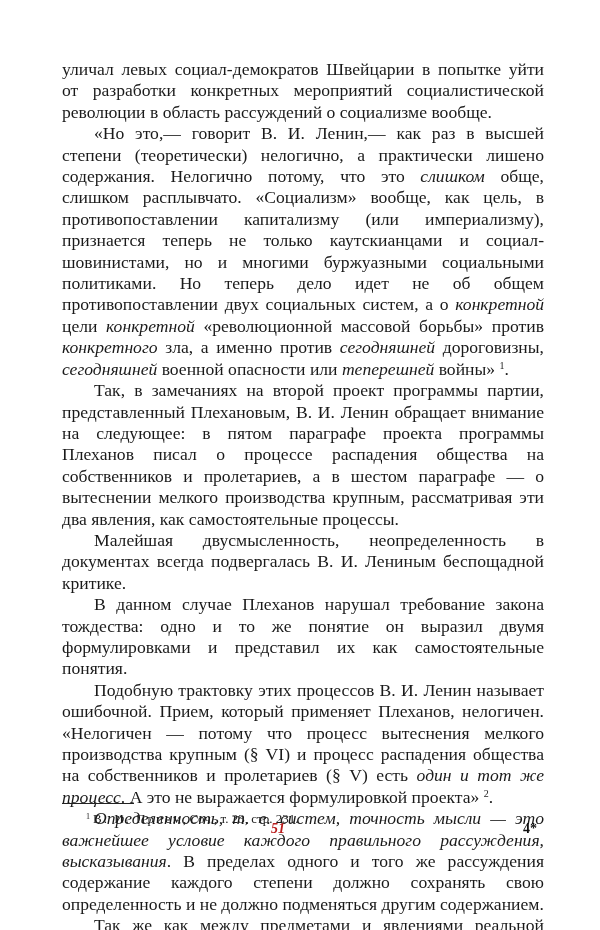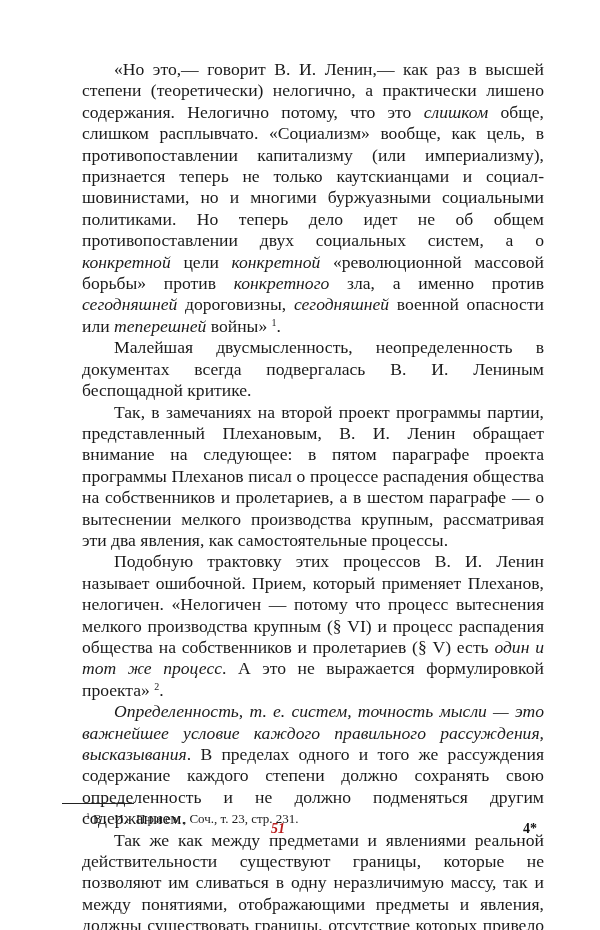--- a/index.html
+++ b/index.html
@@ -4,40 +4,42 @@
 <style>
   html, body { margin: 0; padding: 0; background: #ffffff; }
   body { width: 600px; height: 930px; position: relative; overflow: hidden; }
   .page {
     position: absolute; left: 62px; top: 59px; width: 482px;
     font-family: "Liberation Serif", "DejaVu Serif", serif;
     font-size: 17.6px; line-height: 21.4px; color: #1a1a1a;
     text-align: justify; hyphens: manual;
   }
   .page p { margin: 0; }
-  .page p.indent { text-indent: 32px; margin-left: 20px; }
+  .page p.indent { text-indent: 32px; }
   .page p.noindent { text-indent: 0; }
   .page i { font-style: italic; }
   sup { font-size: 10px; line-height: 0; vertical-align: 6px; }
   .rule { position: absolute; left: 62px; top: 803px; width: 72px; height: 0; border-top: 1px solid #222; }
   .notes { position: absolute; left: 62px; top: 812px; width: 482px;
     font-family: "Liberation Serif", "DejaVu Serif", serif; font-size: 13px; line-height: 14px; color: #1a1a1a; }
   .notes div { padding-left: 24px; }
   .notes sup { font-size: 8px; vertical-align: 4px; margin-right: 3px; }
   .spaced { letter-spacing: 2px; }
   .pagenum { position: absolute; top: 821px; left: 271px; font-family: "Liberation Serif", serif; font-style: italic; font-weight: bold; font-size: 14px; color: #b91c1c; }
   .signature { position: absolute; top: 821px; left: 523px; font-family: "Liberation Serif", serif; font-weight: bold; font-size: 14px; color: #111; }
 </style>
 </head>
 <body>
 
 <div class="page">
+  <p class="noindent">уличал левых социал-демократов Швейцарии в попытке уйти от разработки конкретных мероприятий социалистической революции в область рассуждений о социализме вообще.</p>
   <p class="indent"><span>«Но это,— говорит В. И. Ленин,— как раз в высшей степени (теоретически) нелогично, а практически лишено содержания. Нелогично потому, что это </span><i>слишком</i><span> обще, слишком расплывчато. «Социализм» вообще, как цель, в противопоставлении капитализму (или империализму), признается теперь не только каутскианцами и социал-шовинистами, но и многими буржуазными социальными политиками. Но теперь дело идет не об общем противопоставлении двух социальных систем, а о </span><i>конкретной</i><span> цели </span><i>конкретной</i><span> «революционной массовой борьбы» против </span><i>конкретного</i><span> зла, а именно против </span><i>сегодняшней</i><span> дороговизны, </span><i>сегодняшней</i><span> военной опасности или </span><i>теперешней</i><span> войны» </span><sup>1</sup><span>.</span></p>
+  <p class="indent">Так, в замечаниях на второй проект программы партии, представленный Плехановым, В. И. Ленин обращает внимание на следующее: в пятом параграфе проекта программы Плеханов писал о процессе распадения общества на собственников и пролетариев, а в шестом параграфе — о вытеснении мелкого производства крупным, рассматривая эти два явления, как самостоятельные процессы.</p>
   <p class="indent">Малейшая двусмысленность, неопределенность в документах всегда подвергалась В. И. Лениным беспощадной критике.</p>
-  <p class="indent">Так, в замечаниях на второй проект программы партии, представленный Плехановым, В. И. Ленин обращает внимание на следующее: в пятом параграфе проекта программы Плеханов писал о процессе распадения общества на собственников и пролетариев, а в шестом параграфе — о вытеснении мелкого производства крупным, рассматривая эти два явления, как самостоятельные процессы.</p>
+  <p class="indent">В данном случае Плеханов нарушал требование закона тождества: одно и то же понятие он выразил двумя формулировками и представил их как самостоятельные понятия.</p>
   <p class="indent"><span>Подобную трактовку этих процессов В. И. Ленин называет ошибочной. Прием, который применяет Плеханов, нелогичен. «Нелогичен — потому что процесс вытеснения мелкого производства крупным (§ VI) и процесс распадения общества на собственников и пролетариев (§ V) есть </span><i>один и тот же процесс</i><span>. А это не выражается формулировкой проекта» </span><sup>2</sup><span>.</span></p>
   <p class="indent"><i>Определенность, т. е. систем, точность мысли — это важнейшее условие каждого правильного рассуждения, высказывания</i><span>. В пределах одного и того же рассуждения содержание каждого степени должно сохранять свою определенность и не должно подменяться другим содержанием.</span></p>
   <p class="indent">Так же как между предметами и явлениями реальной действительности существуют границы, которые не позволяют им сливаться в одну неразличимую массу, так и между понятиями, отображающими предметы и явления, должны существовать границы, отсутствие которых привело бы к тому, что в</p>
 </div>
 
 <div class="rule"></div>
 
 <div class="notes">
   <div><sup>1</sup><span class="spaced">В. И. Прием</span><span>, Соч., т. 23, стр. 231.</span></div>
 </div>

